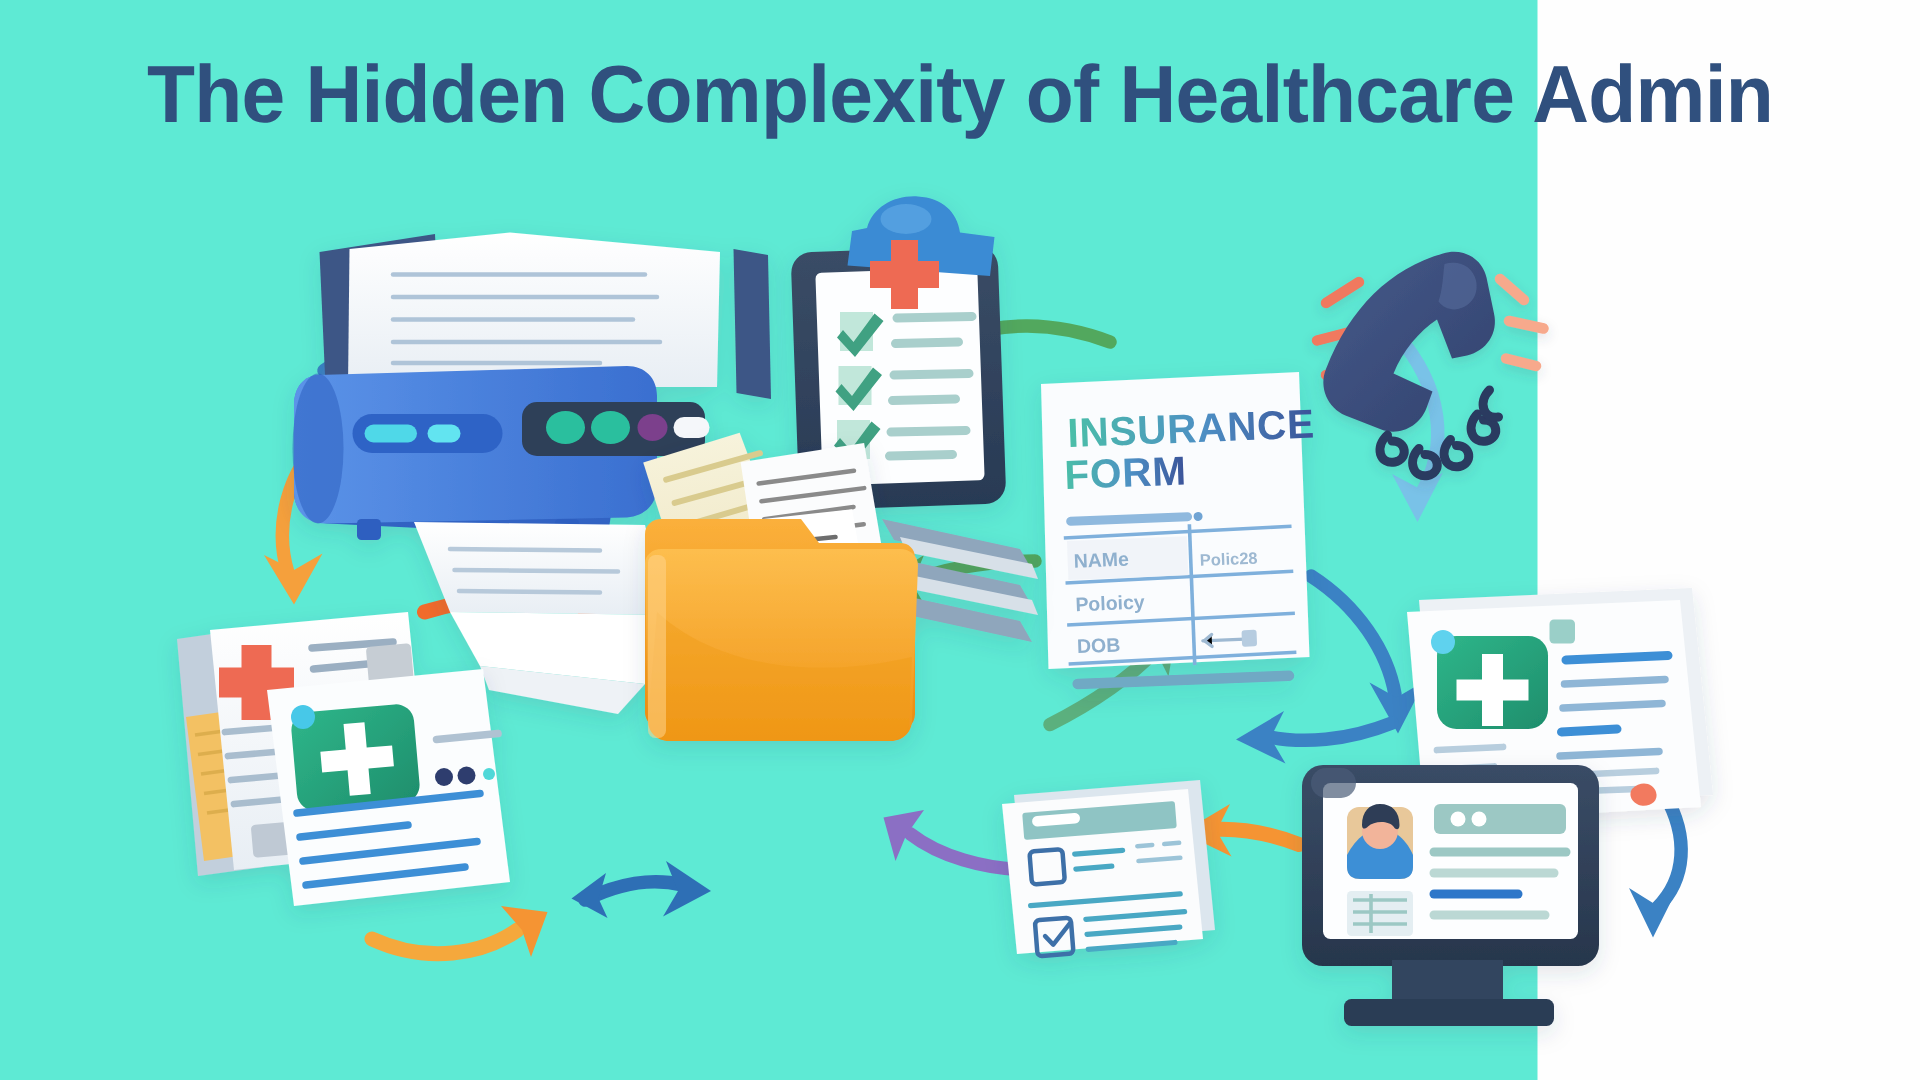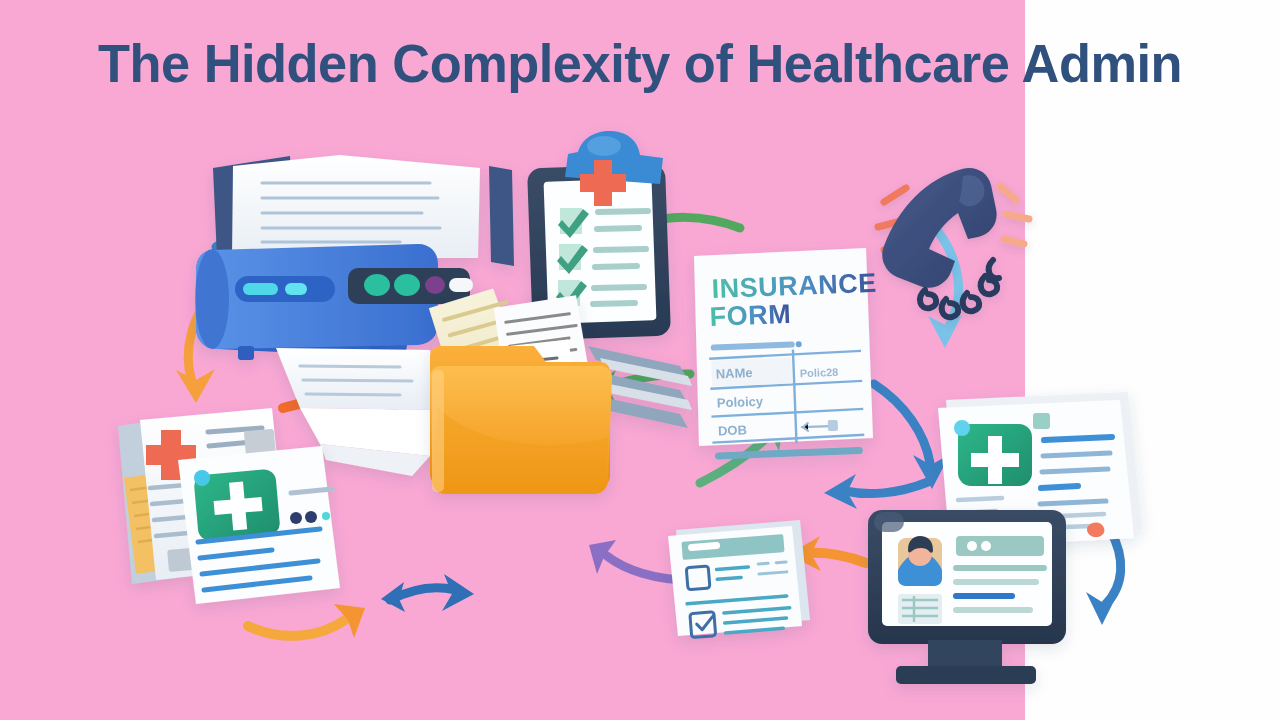--- a/index.html
+++ b/index.html
@@ -1,21 +1,21 @@
 <!DOCTYPE html>
 <html><head>
 <meta charset="utf-8">
 <style>
   html,body{margin:0;padding:0;}
   body{
     width:1280px;height:720px;overflow:hidden;
     background:#ffffff;
     font-family:"Liberation Sans",sans-serif;
   }
-  #stage{position:relative;width:1025px;height:720px;background:#f9a8d4;}
+  #stage{position:relative;width:1025px;height:720px;background:#5eead4;}
   #title{
     position:absolute;left:0;top:32px;width:1280px;
     text-align:center;
     font-family:"Liberation Sans",sans-serif;
     font-weight:bold;
     font-size:54px;
     letter-spacing:-0.5px;
     color:#30507E;
     transform:scaleX(0.97);
     white-space:nowrap;

